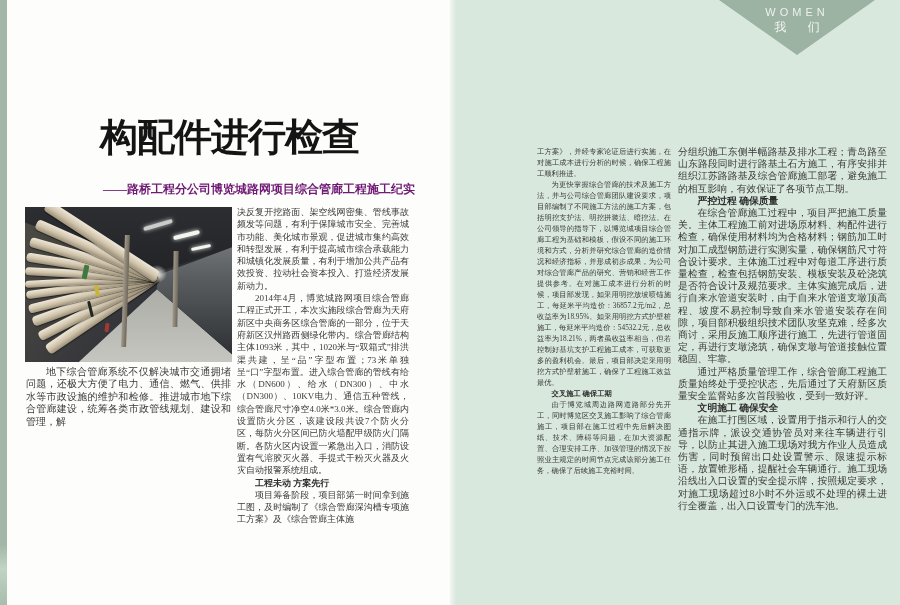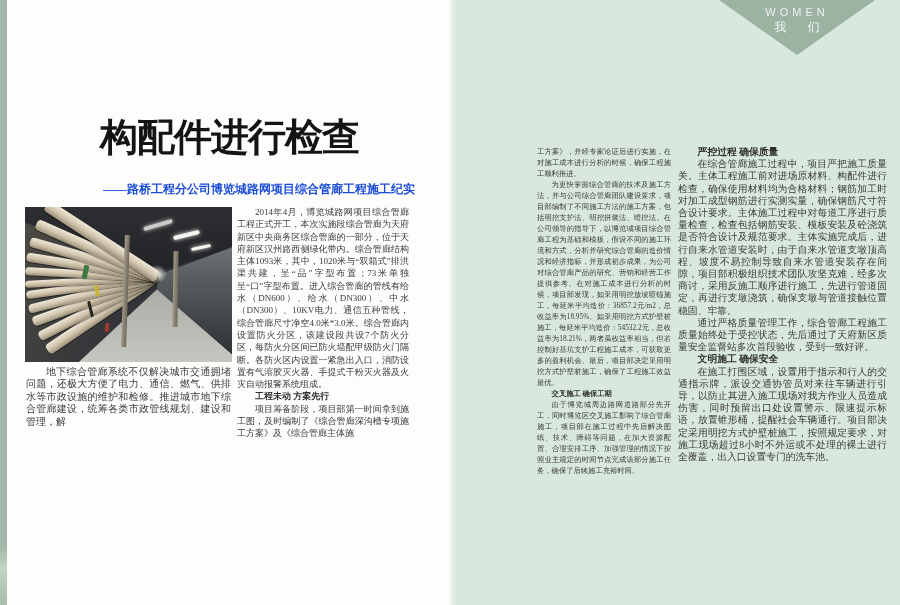--- a/index.html
+++ b/index.html
@@ -35,21 +35,21 @@
   .corner-en{font-size:11px;letter-spacing:4px;color:rgba(255,255,255,.82);}
   .corner-zh{font-size:12px;letter-spacing:9px;color:#f4f8f4;padding-left:9px;}
   
   .article-title{
     position:absolute;left:100px;top:112px;width:340px;
     font-size:38px;font-weight:700;letter-spacing:-1px;color:#141414;
     white-space:nowrap;
   }
   .article-subtitle{
     position:absolute;left:103px;top:181px;width:330px;
-    font-size:12px;font-weight:700;color:#1d4ed8;white-space:nowrap;
+    font-size:12px;font-weight:700;color:#701a75;white-space:nowrap;
   }
   
   .photo{
     position:absolute;left:25px;top:207px;width:207px;height:155px;
     background:linear-gradient(120deg,#4d4b44 0%,#34353a 55%,#1d1f23 100%);
     overflow:hidden;
   }
   .photo *{position:absolute;}
   .ph-ceiling{
     left:0;top:0;width:100%;height:100%;
@@ -148,29 +148,31 @@
   <div class="ph-cable c1"></div>
   <div class="ph-cable c2"></div>
   <div class="ph-cable c3"></div>
   <div class="ph-cable c4"></div>
 </div>
 
 <div class="col col1">
     <p class="seg seg-para">地下综合管廊系统不仅解决城市交通拥堵问题，还极大方便了电力、通信、燃气、供排水等市政设施的维护和检修。推进城市地下综合管廊建设，统筹各类市政管线规划、建设和管理，解</p>
   </div>
 <div class="col col2">
+    <p class="seg seg-cont">决反复开挖路面、架空线网密集、管线事故频发等问题，有利于保障城市安全、完善城市功能、美化城市景观，促进城市集约高效和转型发展，有利于提高城市综合承载能力和城镇化发展质量，有利于增加公共产品有效投资、拉动社会资本投入、打造经济发展新动力。</p>
     <p class="seg seg-para">2014年4月，博览城路网项目综合管廊工程正式开工，本次实施段综合管廊为天府新区中央商务区综合管廊的一部分，位于天府新区汉州路西侧绿化带内。综合管廊结构主体1093米，其中，1020米与“双箱式”排洪渠共建，呈“品”字型布置；73米单独呈“口”字型布置。进入综合管廊的管线有给水（DN600）、给水（DN300）、中水（DN300）、10KV电力、通信五种管线，综合管廊尺寸净空4.0米*3.0米。综合管廊内设置防火分区，该建设段共设7个防火分区，每防火分区间已防火墙配甲级防火门隔断。各防火区内设置一紧急出入口，消防设置有气溶胶灭火器、手提式干粉灭火器及火灾自动报警系统组成。</p>
     <p class="seg seg-heading">工程未动 方案先行</p>
     <p class="seg seg-para">项目筹备阶段，项目部第一时间拿到施工图，及时编制了《综合管廊深沟槽专项施工方案》及《综合管廊主体施</p>
   </div>
 <div class="col col3">
     <p class="seg seg-cont">工方案》，并经专家论证后进行实施，在对施工成本进行分析的时候，确保工程施工顺利推进。</p>
     <p class="seg seg-para">为更快掌握综合管廊的技术及施工方法，并与公司综合管廊团队建设要求，项目部编制了不同施工方法的施工方案，包括明挖支护法、明挖拼装法、暗挖法。在公司领导的指导下，以博览城项目综合管廊工程为基础和模板，假设不同的施工环境和方式，分析并研究综合管廊的造价情况和经济指标，并形成初步成果，为公司对综合管廊产品的研究、营销和经营工作提供参考。在对施工成本进行分析的时候，项目部发现，如采用明挖放坡喷锚施工，每延米平均造价：36857.2元/m2，总收益率为18.95%。如采用明挖方式护壁桩施工，每延米平均造价：54532.2元，总收益率为18.21%，两者虽收益率相当，但若控制好基坑支护工程施工成本，可获取更多的盈利机会。最后，项目部决定采用明挖方式护壁桩施工，确保了工程施工效益最优。</p>
     <p class="seg seg-heading">交叉施工 确保工期</p>
     <p class="seg seg-para">由于博览城周边路网道路部分先开工，同时博览区交叉施工影响了综合管廊施工，项目部在施工过程中先后解决图纸、技术、障碍等问题，在加大资源配置、合理安排工序、加强管理的情况下按照业主规定的时间节点完成该部分施工任务，确保了后续施工充裕时间。</p>
   </div>
 <div class="col col4">
+    <p class="seg seg-cont">分组织施工东侧半幅路基及排水工程；青岛路至山东路段同时进行路基土石方施工，有序安排并组织江苏路路基及综合管廊施工部署，避免施工的相互影响，有效保证了各项节点工期。</p>
     <p class="seg seg-heading">严控过程 确保质量</p>
     <p class="seg seg-para">在综合管廊施工过程中，项目严把施工质量关。主体工程施工前对进场原材料、构配件进行检查，确保使用材料均为合格材料；钢筋加工时对加工成型钢筋进行实测实量，确保钢筋尺寸符合设计要求。主体施工过程中对每道工序进行质量检查，检查包括钢筋安装、模板安装及砼浇筑是否符合设计及规范要求。主体实施完成后，进行自来水管道安装时，由于自来水管道支墩顶高程、坡度不易控制导致自来水管道安装存在间隙，项目部积极组织技术团队攻坚克难，经多次商讨，采用反施工顺序进行施工，先进行管道固定，再进行支墩浇筑，确保支墩与管道接触位置稳固、牢靠。</p>
     <p class="seg seg-para">通过严格质量管理工作，综合管廊工程施工质量始终处于受控状态，先后通过了天府新区质量安全监督站多次首段验收，受到一致好评。</p>
     <p class="seg seg-heading">文明施工 确保安全</p>
-    <p class="seg seg-para">在施工打围区域，设置用于指示和行人的交通指示牌，派设交通协管员对来往车辆进行引导，以防止其进入施工现场对我方作业人员造成伤害，同时预留出口处设置警示、限速提示标语，放置锥形桶，提醒社会车辆通行。项目部决定采用明挖方式护壁桩施工，按照规定要求，对施工现场超过8小时不外运或不处理的裸土进行全覆盖，出入口设置专门的洗车池。</p>
+    <p class="seg seg-para">在施工打围区域，设置用于指示和行人的交通指示牌，派设交通协管员对来往车辆进行引导，以防止其进入施工现场对我方作业人员造成伤害，同时预留出口处设置警示、限速提示标语，放置锥形桶，提醒社会车辆通行。施工现场沿线出入口设置的安全提示牌，按照规定要求，对施工现场超过8小时不外运或不处理的裸土进行全覆盖，出入口设置专门的洗车池。</p>
   </div>
 
 </body></html>

